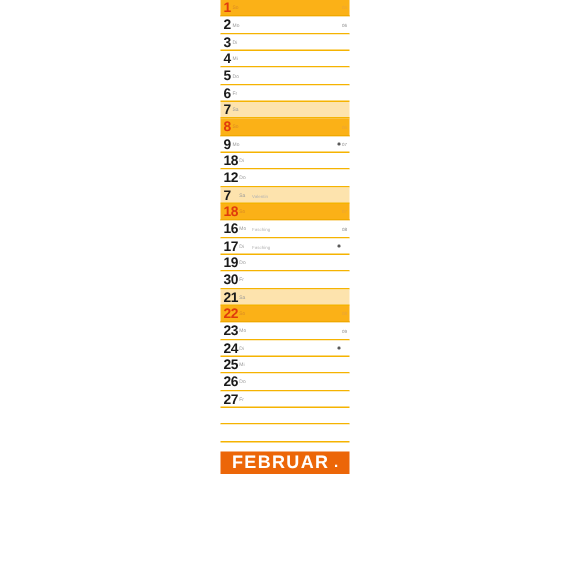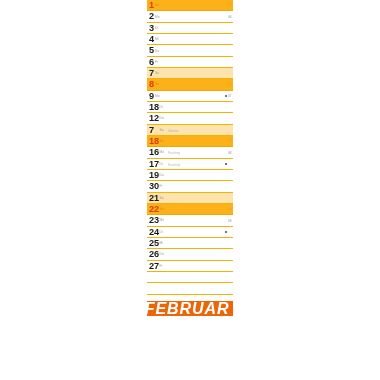--- a/index.html
+++ b/index.html
@@ -122,25 +122,24 @@
     margin-top: 0px;
     height: 15px;
     background: #ec6608;
     display: flex;
     align-items: center;
     justify-content: center;
   }
 
   #month-footer-label {
     color: #ffffff;
-    font-size: 16px;
+    font-size: 12px;
     font-weight: bold;
     letter-spacing: 0.9px;
     line-height: 15px;
-    font-style: italic;
   }
 
   #month-footer-mark {
     color: #ffffff;
     font-size: 10px;
     font-weight: bold;
     margin-left: 3px;
     line-height: 15px;
   }
 </style>

